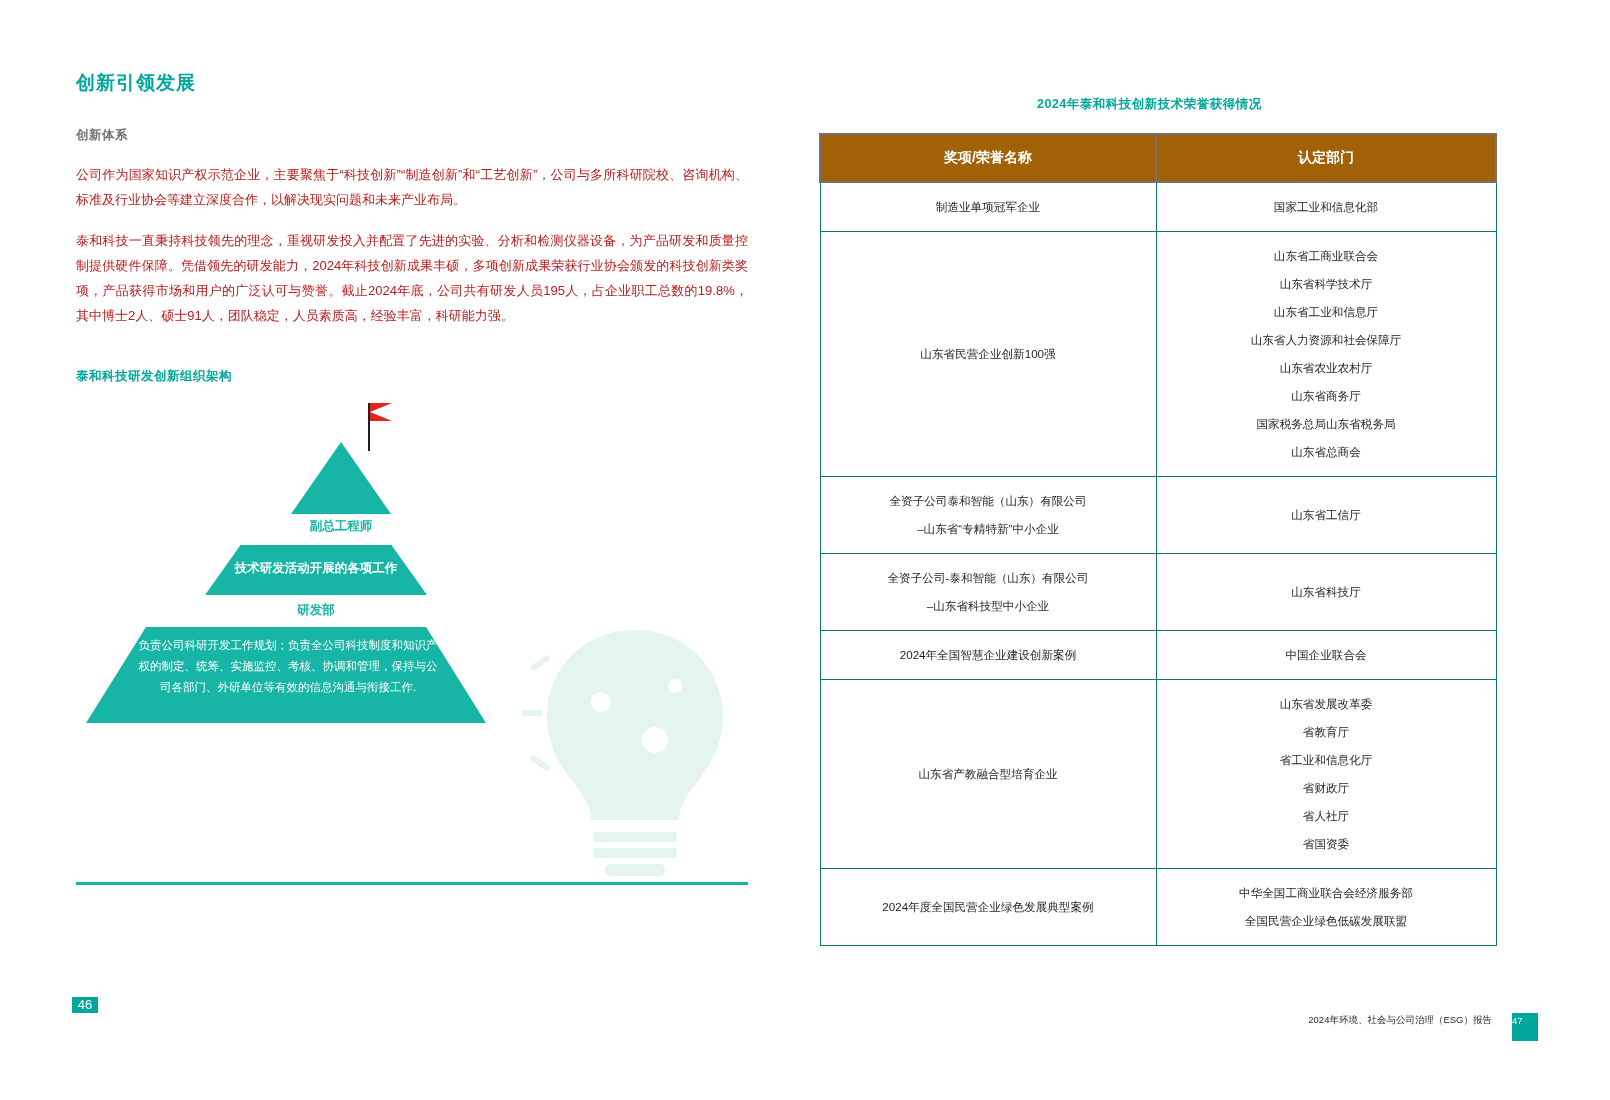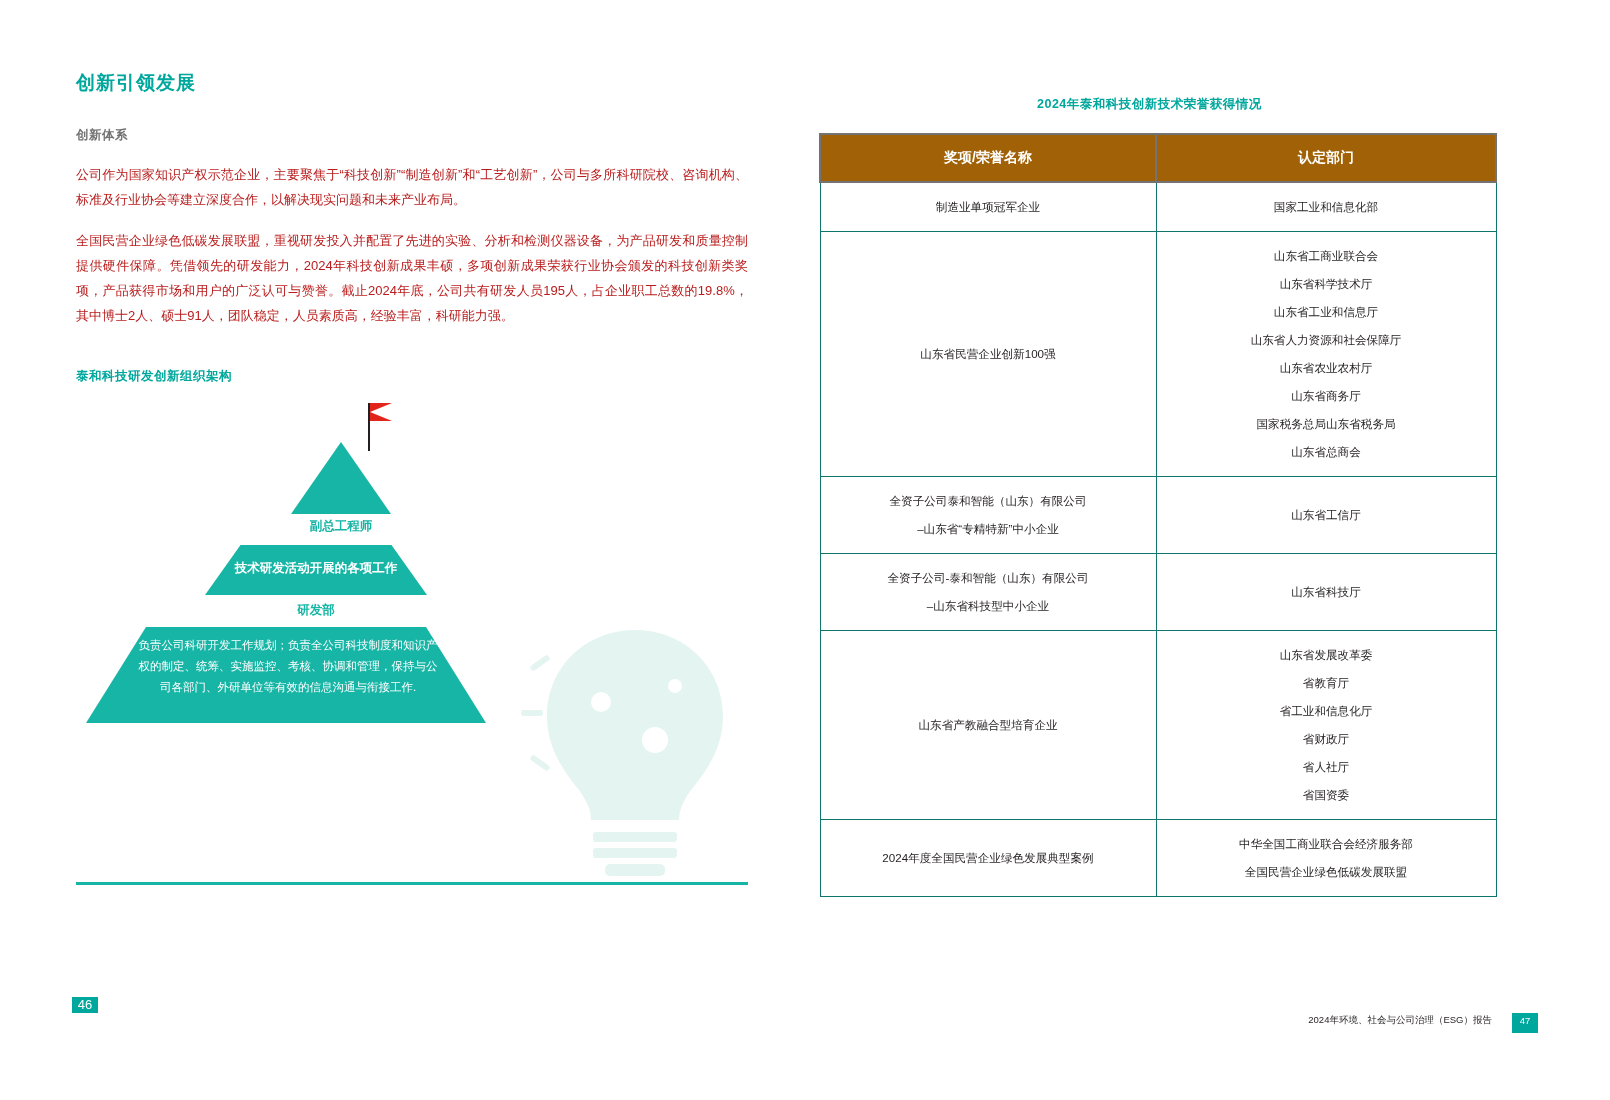--- a/index.html
+++ b/index.html
@@ -225,40 +225,39 @@
 
   .footer-right {
     position: absolute;
     right: 118px; top: 998px;
     font-size: 9.5px;
     color: #231f20;
   }
   .page-num-right {
     position: absolute;
     right: 72px; top: 997px;
-    width: 26px; height: 20px;
+    width: 26px; height: 28px;
     background: #00a79d;
     color: #ffffff;
     font-size: 9.5px;
-    text-align: center;
     line-height: 16px;
   }
 </style>
 </head>
 <body>
 
 <div class="page">
 
   <div class="left-page">
 
     <div class="section-title">创新引领发展</div>
     <div class="sub-title">创新体系</div>
 
     <div class="body-para" id="para1">公司作为国家知识产权示范企业，主要聚焦于“科技创新”“制造创新”和“工艺创新”，公司与多所科研院校、咨询机构、标准及行业协会等建立深度合作，以解决现实问题和未来产业布局。</div>
-    <div class="body-para" id="para2">全国民营企业绿色低碳发展联盟，重视研发投入并配置了先进的实验、分析和检测仪器设备，为产品研发和质量控制提供硬件保障。凭借领先的研发能力，2024年科技创新成果丰硕，多项创新成果荣获行业协会颁发的科技创新类奖项，产品获得市场和用户的广泛认可与赞誉。截止2024年底，公司共有研发人员195人，占企业职工总数的19.8%，其中博士2人、硕士91人，团队稳定，人员素质高，经验丰富，科研能力强。</div>
+    <div class="body-para" id="para2">泰和科技一直秉持科技领先的理念，重视研发投入并配置了先进的实验、分析和检测仪器设备，为产品研发和质量控制提供硬件保障。凭借领先的研发能力，2024年科技创新成果丰硕，多项创新成果荣获行业协会颁发的科技创新类奖项，产品获得市场和用户的广泛认可与赞誉。截止2024年底，公司共有研发人员195人，占企业职工总数的19.8%，其中博士2人、硕士91人，团队稳定，人员素质高，经验丰富，科研能力强。</div>
 
     <div class="org-title">泰和科技研发创新组织架构</div>
 
     <div class="pyramid-wrap">
       <div class="flag-pole"></div>
       <div class="flag"></div>
       <div class="tri tri-top"></div>
       <div class="label-top">
         <div>总工程师</div>
         <div>副总工程师</div>
@@ -347,20 +346,28 @@
           <td class="cell-multi">
             <div>全资子公司-泰和智能（山东）有限公司</div>
             <div>–山东省科技型中小企业</div>
           </td>
           <td class="cell-multi">
             <div>山东省科技厅</div>
           </td>
         </tr>
         <tr>
           <td class="cell-multi">
+            <div>2024年全国智慧企业建设创新案例</div>
+          </td>
+          <td class="cell-multi">
+            <div>中国企业联合会</div>
+          </td>
+        </tr>
+        <tr>
+          <td class="cell-multi">
             <div>山东省产教融合型培育企业</div>
           </td>
           <td class="cell-multi">
             <div>山东省发展改革委</div>
             <div>省教育厅</div>
             <div>省工业和信息化厅</div>
             <div>省财政厅</div>
             <div>省人社厅</div>
             <div>省国资委</div>
           </td>

